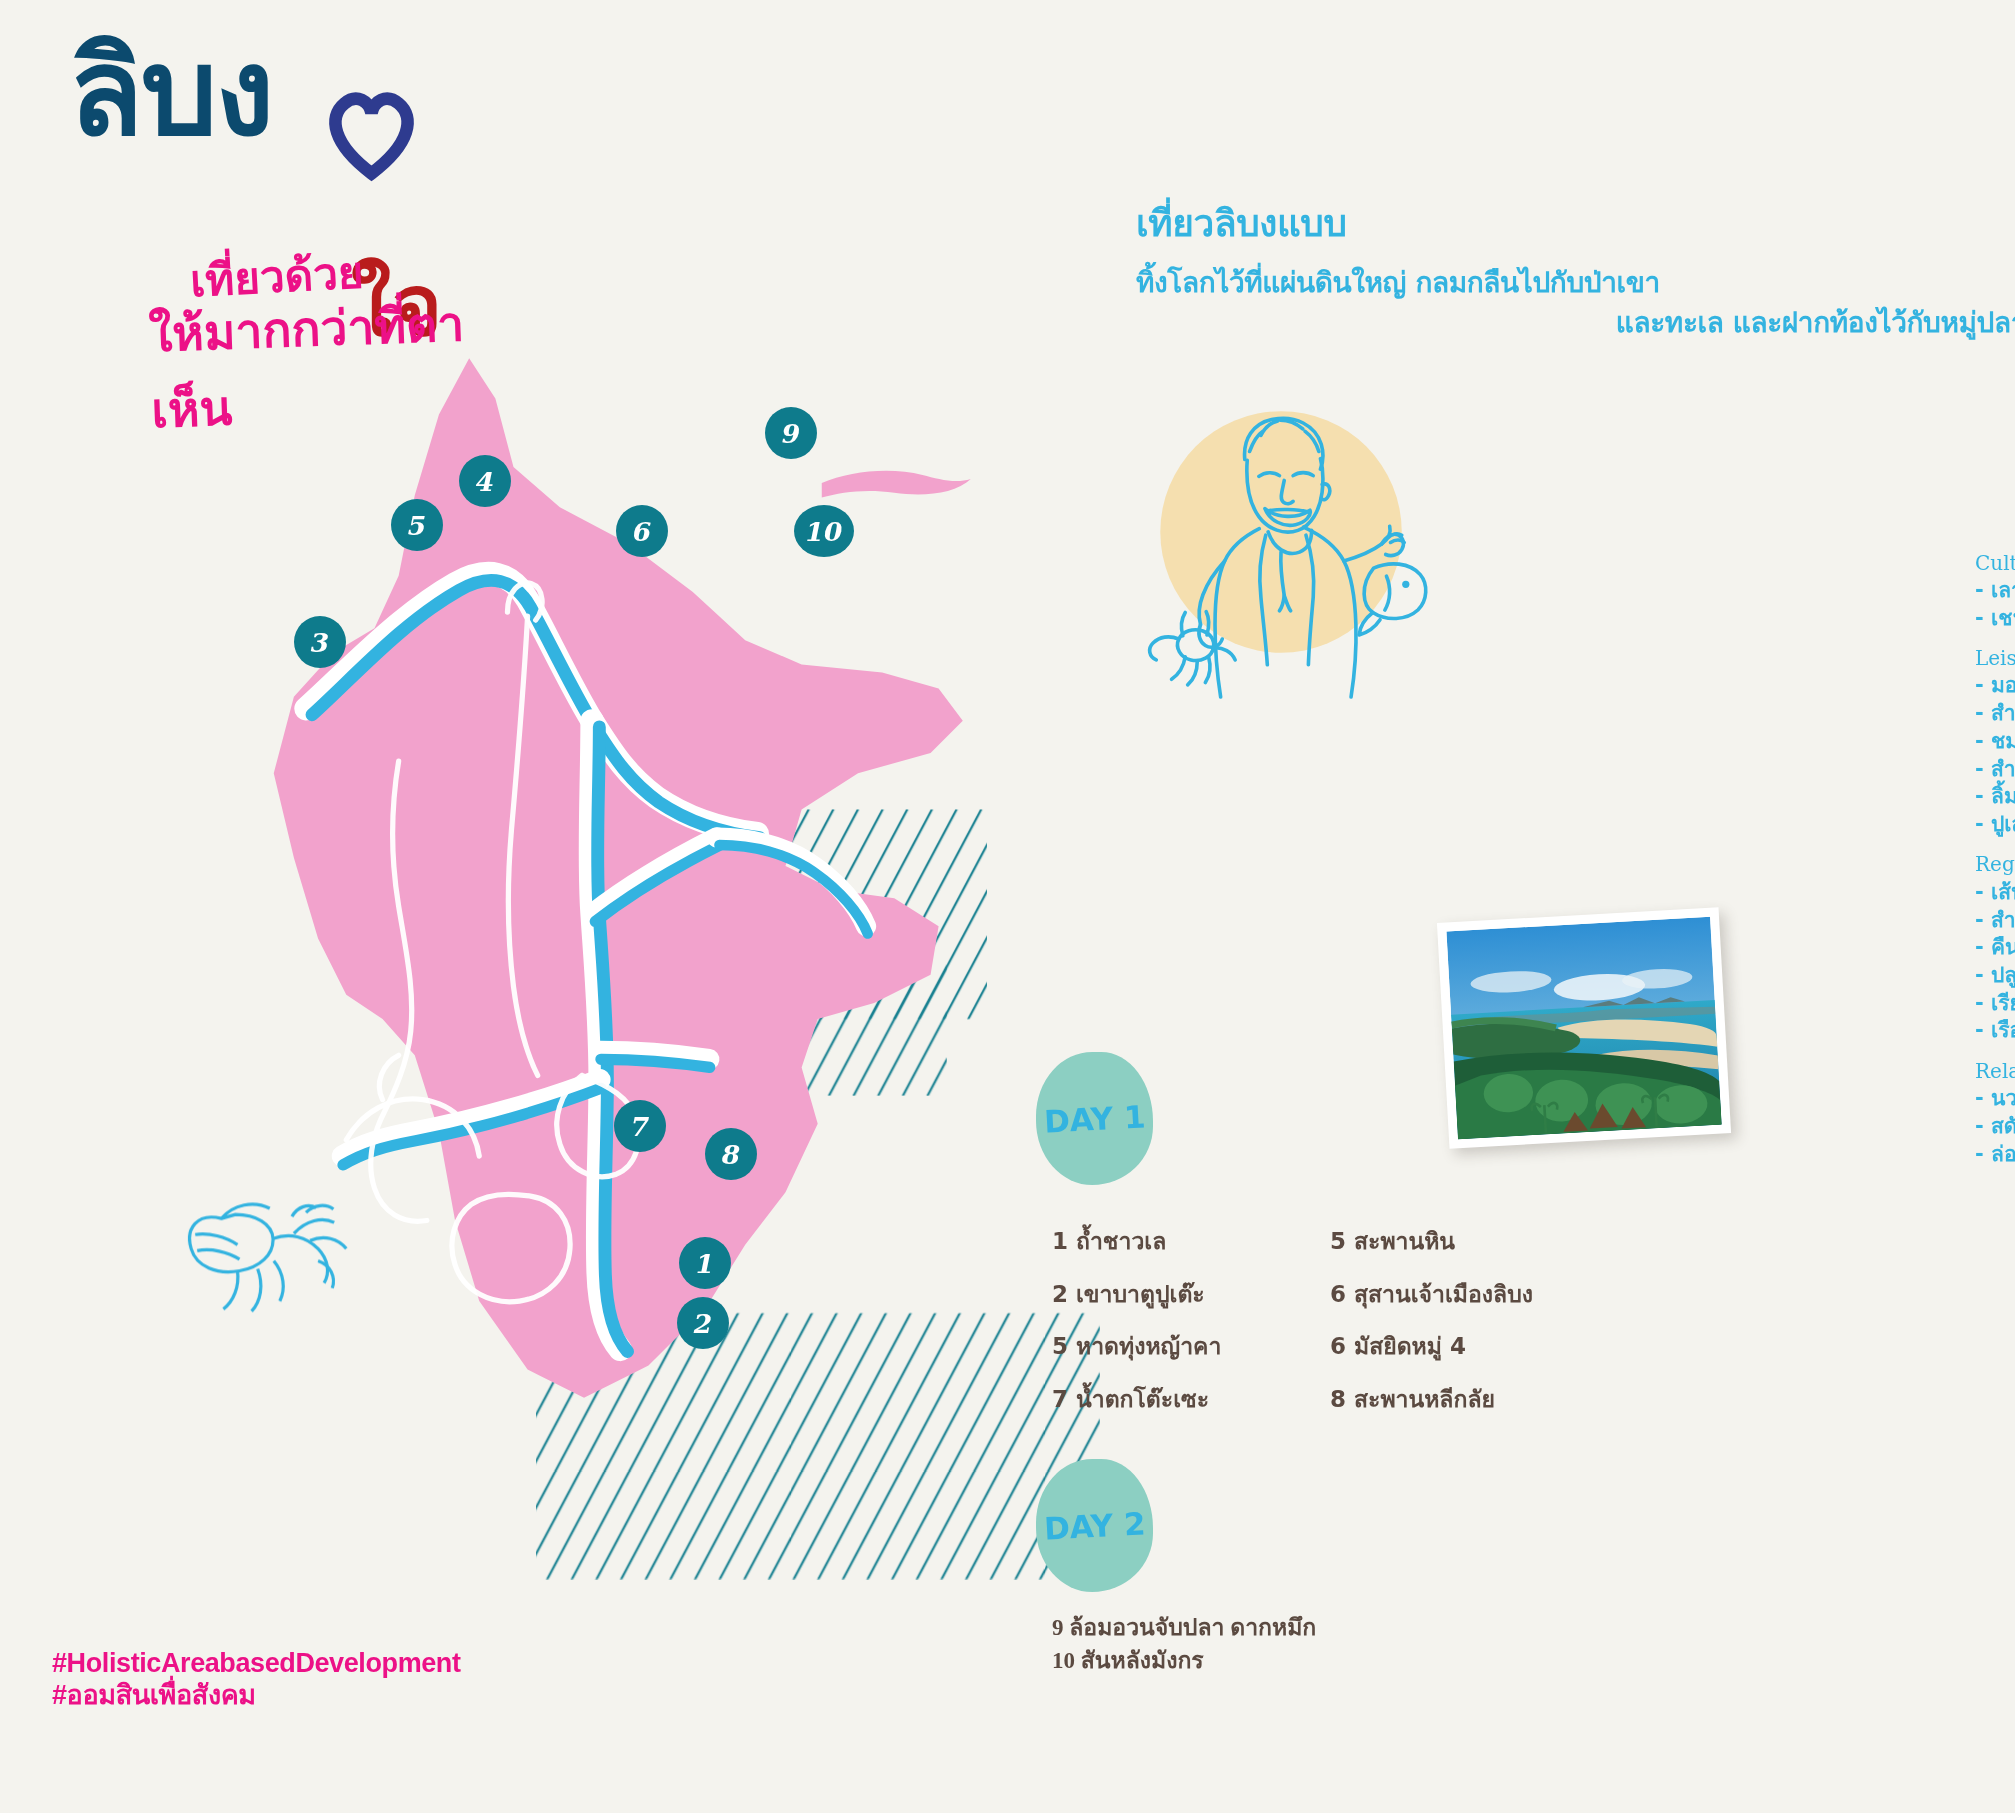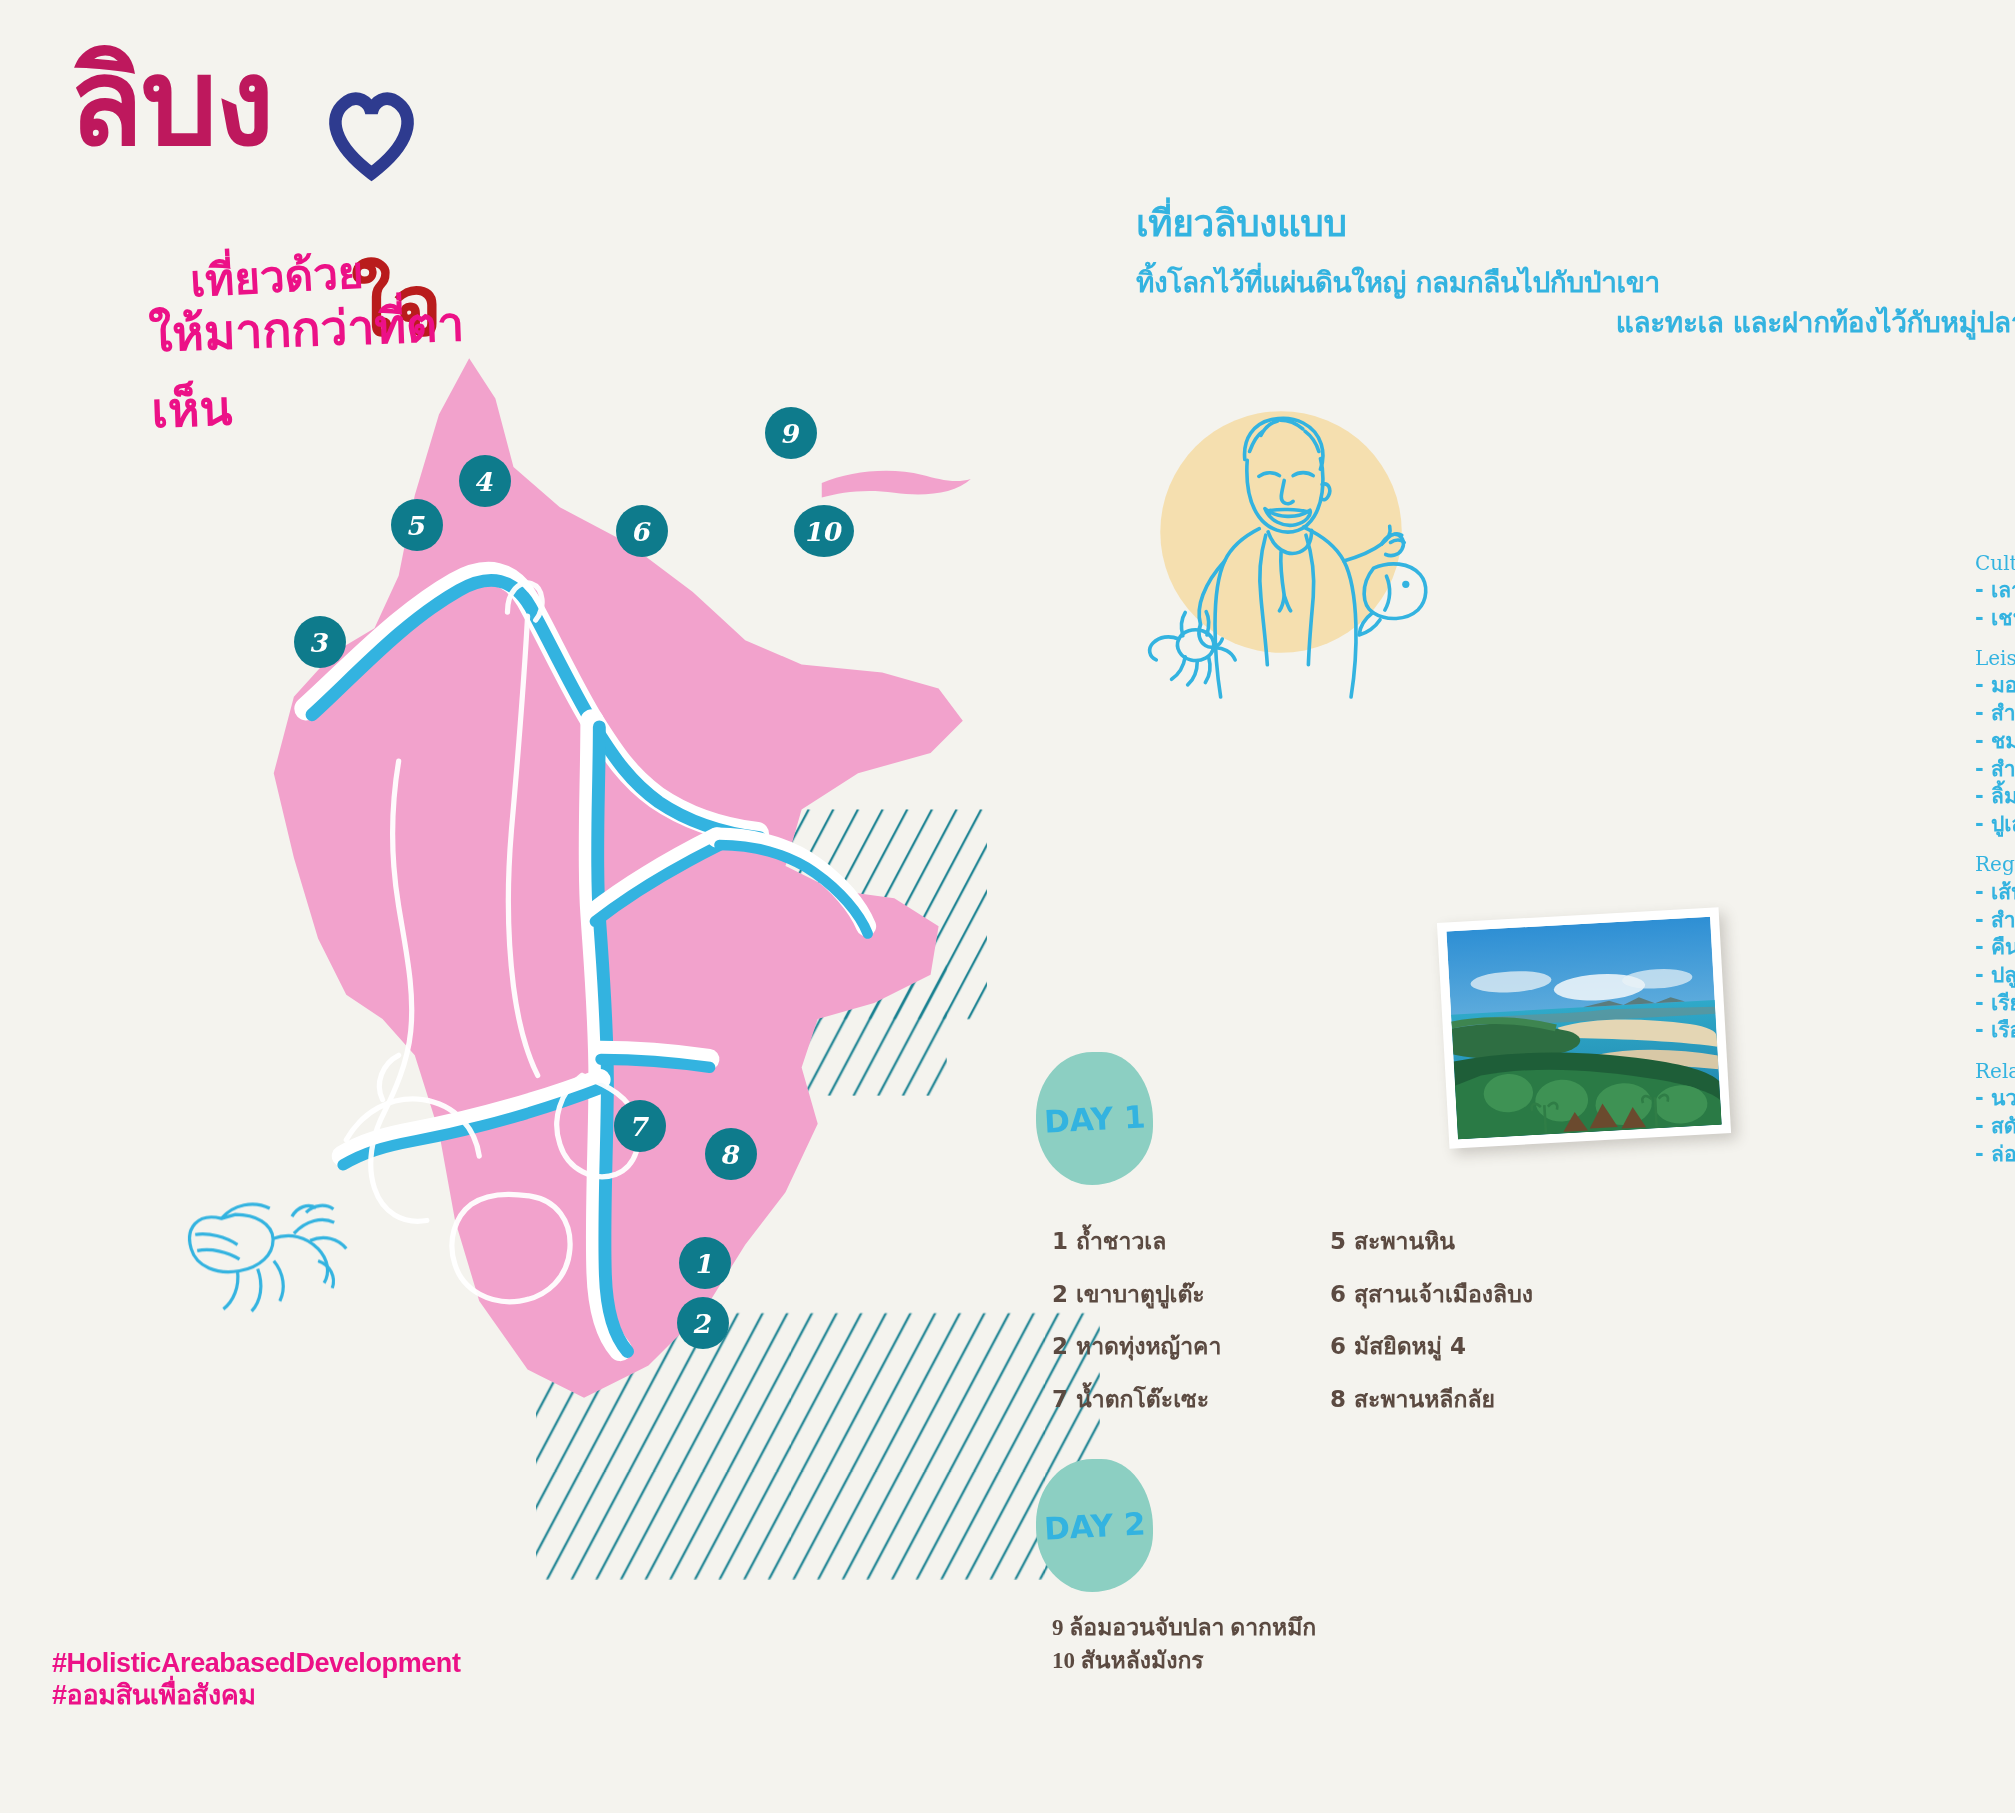--- a/index.html
+++ b/index.html
@@ -8,22 +8,22 @@
     background:#F4F3EE;
     font-family:"DejaVu Sans", sans-serif;
     position:relative;
     overflow:hidden;
   }
   .stage { position:absolute; inset:0; }
 
   
   #brand-logo { position:absolute; left:69px; top:48px; width:443px; height:306px; }
   .logo-main {
-    font-family:Liberation Sans, sans-serif;
-    font-size:121px; font-weight:bold; color:#be185d;
+    font-family:Liberation Mono, monospace;
+    font-size:121px; font-weight:bold; color:#0c4a6e;
     letter-spacing:-2.4px; line-height:0.9;
     text-shadow: 4px 4px 0 #F4F3EE, -4px -4px 0 #F4F3EE, 4px -4px 0 #F4F3EE, -4px 4px 0 #F4F3EE;
   }
   .logo-heart {
     position:absolute; left:250px; top:40px; width:105px; height:97px;
   }
   .logo-sub1 {
     position:absolute; left:121px; top:193px;
     font-size:44px; font-weight:bold; color:#EC1187;
     transform:rotate(-3deg);
@@ -354,21 +354,21 @@
   </div>
   <div class="day-badge" id="day2-badge">
     <span>DAY 2</span>
   </div>
 
   <div id="legend-day1">
     <div class="legend-item">1 ถ้ำชาวเล</div>
     <div class="legend-item">5 สะพานหิน</div>
     <div class="legend-item">2 เขาบาตูปูเต๊ะ</div>
     <div class="legend-item">6 สุสานเจ้าเมืองลิบง</div>
-    <div class="legend-item">2 หาดทุ่งหญ้าคา</div>
+    <div class="legend-item">5 หาดทุ่งหญ้าคา</div>
     <div class="legend-item">6 มัสยิดหมู่ 4</div>
     <div class="legend-item">7 น้ำตกโต๊ะเซะ</div>
     <div class="legend-item">8 สะพานหลีกลัย</div>
   </div>
 
   <div id="legend-day2">
     <div class="legend-item">9 ล้อมอวนจับปลา ดากหมึก</div>
     <div class="legend-item">10 สันหลังมังกร</div>
   </div>
 

